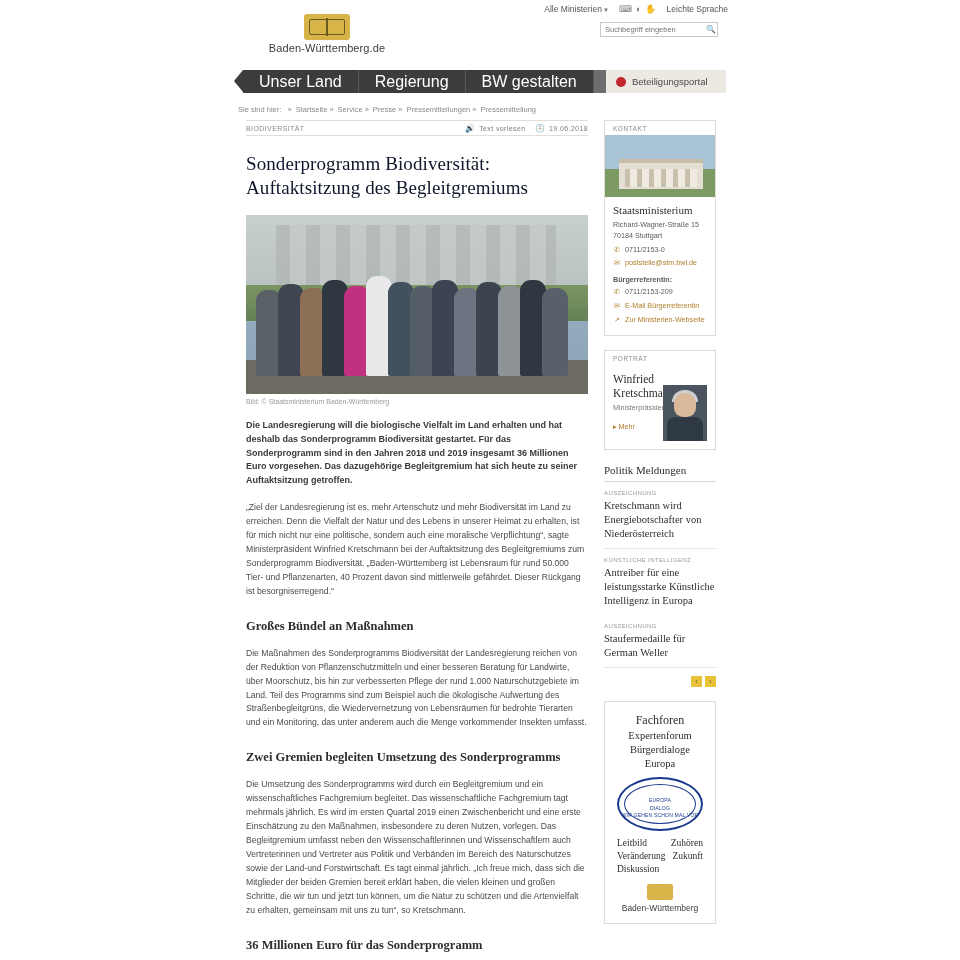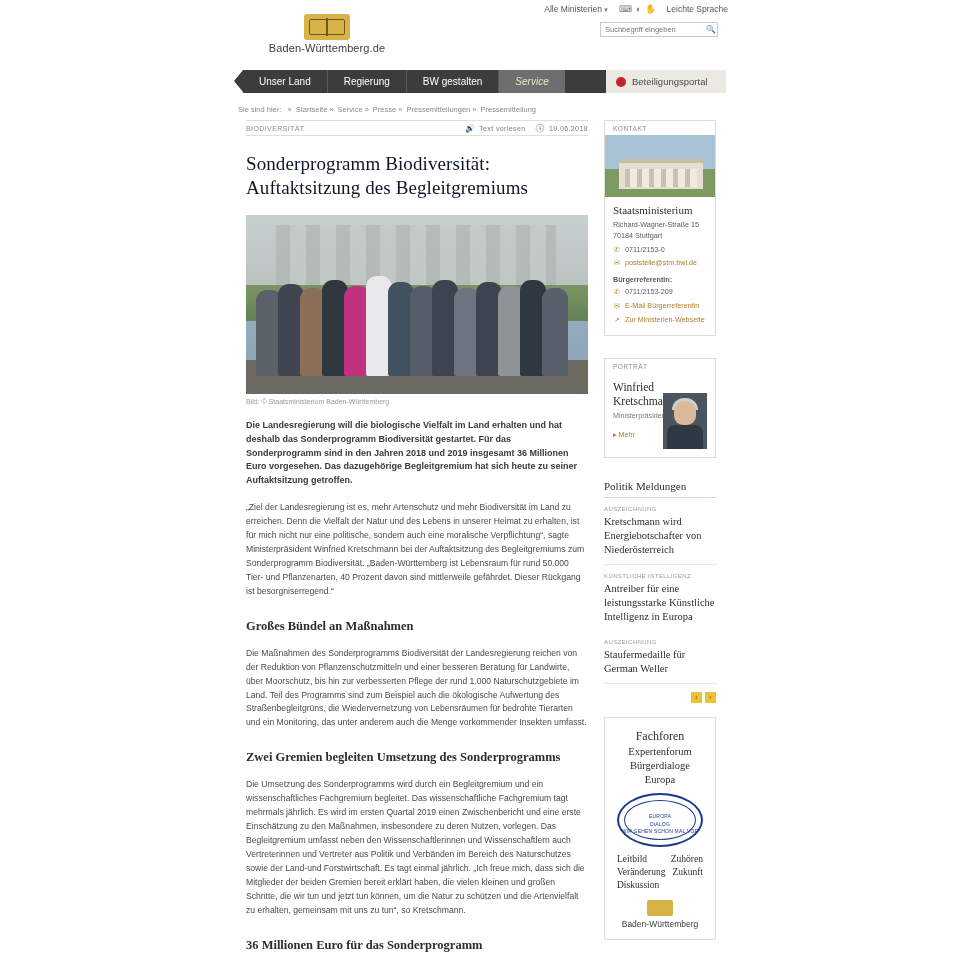--- a/index.html
+++ b/index.html
@@ -63,21 +63,21 @@
   
   .nav {
     position: absolute; top: 70px; left: 234px; width: 492px; height: 23px;
     display: flex; align-items: stretch;
   }
   .nav .arrow-l {
     width: 0; height: 0; border-top: 11.5px solid transparent;
     border-bottom: 11.5px solid transparent; border-right: 9px solid #3c3c3c;
   }
   .nav-item {
-    background: #3c3c3c; color: #fff; font-size: 10px;
+    background: #3c3c3c; color: #fff; font-size: 16px;
     display: flex; align-items: center; padding: 0 16px;
     position: relative; white-space: nowrap;
   }
   .nav-item.active { background: #6e6e6e; color: #f1e4c0; font-style: italic; }
   .nav-sep { width: 1px; background: #5a5a5a; }
   .nav-tail { flex: 1; background: #3c3c3c; }
   .nav-right {
     position: absolute; top: 70px; left: 606px; width: 120px; height: 23px;
     background: #ece9e2; display: flex; align-items: center; gap: 6px;
     padding-left: 10px; font-size: 9.5px; color: #4a4a4a;
@@ -152,21 +152,21 @@
     font-size: 8.6px; line-height: 1.62; color: #4a4a4a; margin-top: 13px;
   }
   h2.sub {
     font-family: "Liberation Serif", serif; font-size: 12.5px; font-weight: bold;
     color: #2d2d2d; margin: 20px 0 0;
   }
 
   
   .rail { position: absolute; top: 120px; left: 604px; width: 112px; }
   .rail-card {
-    border: 1px solid #e0dcd3; background: #fff; margin-bottom: 22px;
+    border: 1px solid #e0dcd3; background: #fff; margin-bottom: 14px;
   }
   .rail-head {
     font-size: 6.5px; letter-spacing: .5px; color: #8d8d8d; text-transform: uppercase;
     padding: 4px 8px 3px;
   }
   .rail-photo {
     height: 62px; margin: 0 0 0; background: linear-gradient(#a9c3d6 0 55%, #7d9a63 55% 100%);
     position: relative; overflow: hidden;
   }
   .rail-photo .house {

